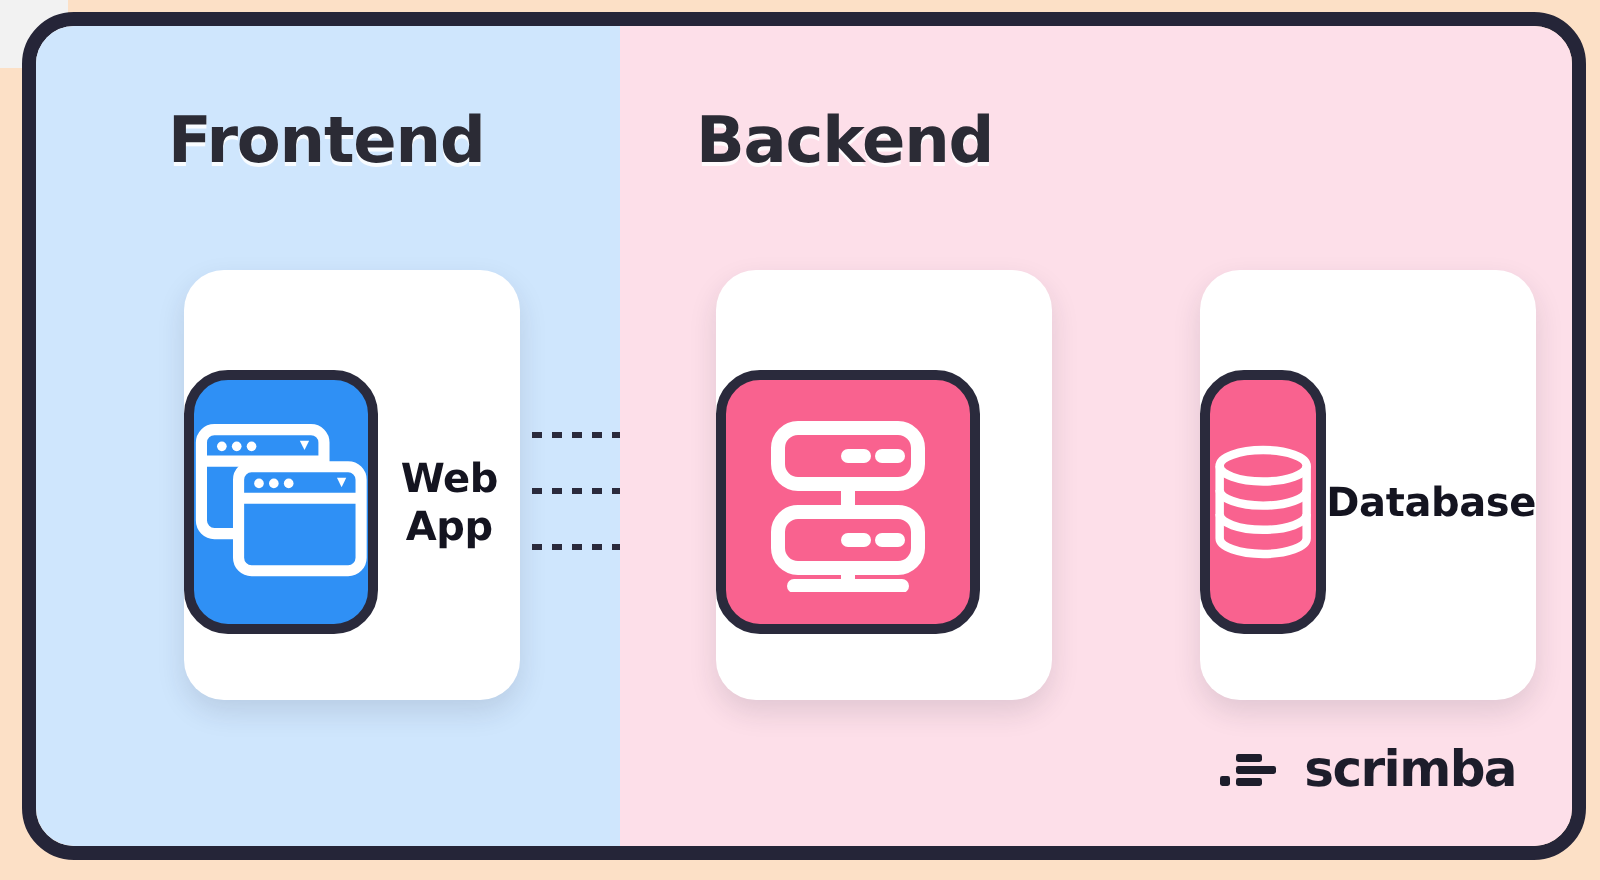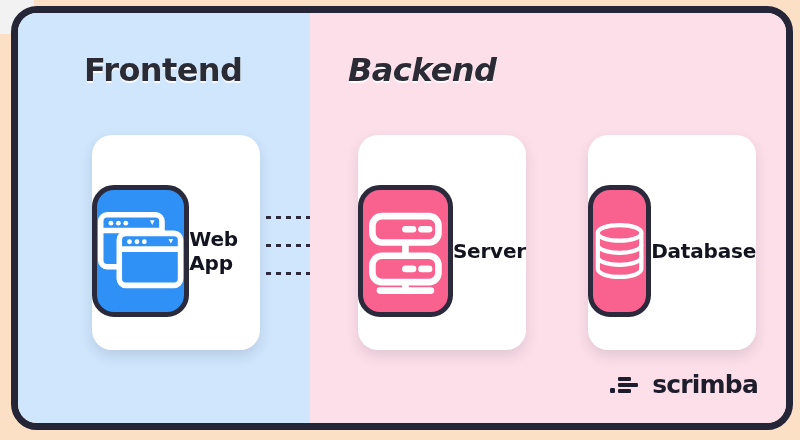--- a/index.html
+++ b/index.html
@@ -7,20 +7,21 @@
     padding: 0;
     background: #ffffff;
   }
   #stage {
     position: relative;
     width: 800px;
     height: 440px;
     overflow: hidden;
     font-family: "DejaVu Sans", "Liberation Sans", sans-serif;
     background: #fde4cc;
+    text-align: center;
   }
   
   #backdrop {
     position: absolute;
     inset: 0;
     background: #fce0c6;
   }
   #backdrop::before {
     content: "";
     position: absolute;
@@ -55,39 +56,39 @@
   .zone-title {
     position: absolute;
     top: 38px;
     font-size: 32px;
     font-weight: 700;
     letter-spacing: -0.6px;
     color: #2b2b35;
     text-shadow: 0 2px 0 rgba(255,255,255,0.85);
   }
   .zone-frontend .zone-title { left: 66px; }
-  .zone-backend  .zone-title { left: 38px; font-style: italic; }
+  .zone-backend  .zone-title { left: 38px; }
 
   
   .card {
     position: absolute;
     width: 168px;
     height: 215px;
     background: #ffffff;
     border-radius: 20px;
     box-shadow: 0 6px 14px rgba(40,40,60,0.13);
     display: flex;
     flex-direction: row;
     align-items: center;
     justify-content: flex-start;
     top: 122px;
   }
   .card-webapp   { left: 74px; }
   .card-server   { left: 48px; }
-  .card-database { left: 278px; }
+  .card-database { left: 290px; }
 
   .icon-tile {
     width: 132px;
     height: 132px;
     margin-top: 17px;
     border-radius: 22px;
     border: 5px solid #2a2a3c;
     box-sizing: border-box;
     display: flex;
     align-items: center;
@@ -219,21 +220,20 @@
             <rect x="10" y="50" width="70" height="28" rx="10" fill="none" stroke="#ffffff" stroke-width="7"></rect>
             <line x1="45" y1="36" x2="45" y2="50" stroke="#ffffff" stroke-width="7"></line>
             <line x1="45" y1="78" x2="45" y2="86" stroke="#ffffff" stroke-width="7"></line>
             <line x1="18" y1="87" x2="72" y2="87" stroke="#ffffff" stroke-width="7" stroke-linecap="round"></line>
             <line x1="45" y1="22" x2="53" y2="22" stroke="#ffffff" stroke-width="7" stroke-linecap="round"></line>
             <line x1="62" y1="22" x2="70" y2="22" stroke="#ffffff" stroke-width="7" stroke-linecap="round"></line>
             <line x1="45" y1="64" x2="53" y2="64" stroke="#ffffff" stroke-width="7" stroke-linecap="round"></line>
             <line x1="62" y1="64" x2="70" y2="64" stroke="#ffffff" stroke-width="7" stroke-linecap="round"></line>
           </svg>
         </div>
-        <div class="card-label">Server</div>
       </div>
 
       <div class="card card-database">
         <div class="icon-tile tile-pink">
           <svg width="88" height="92" viewBox="0 0 88 92">
             <path d="M8 16 v60 a36 13 0 0 0 72 0 v-60" fill="none" stroke="#ffffff" stroke-width="7"></path>
             <ellipse cx="44" cy="16" rx="36" ry="13" fill="none" stroke="#ffffff" stroke-width="7"></ellipse>
             <path d="M8 36 a36 13 0 0 0 72 0" fill="none" stroke="#ffffff" stroke-width="7"></path>
             <path d="M8 56 a36 13 0 0 0 72 0" fill="none" stroke="#ffffff" stroke-width="7"></path>
           </svg>

